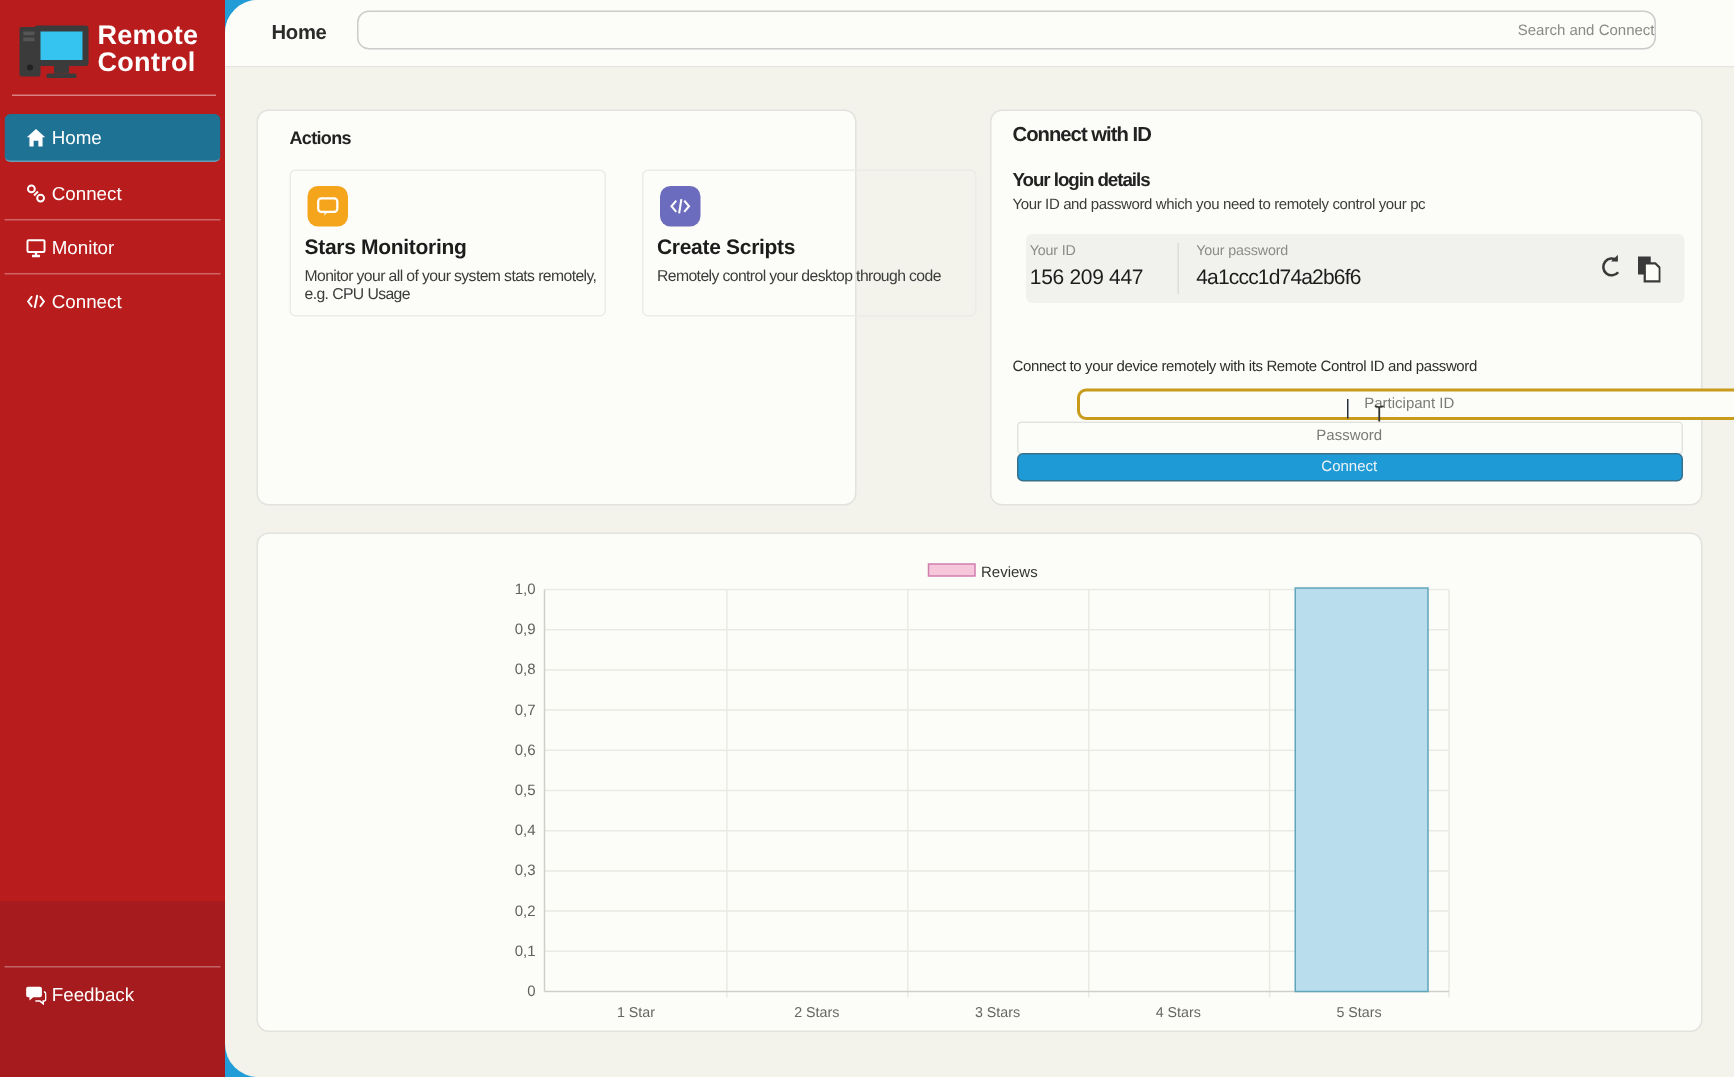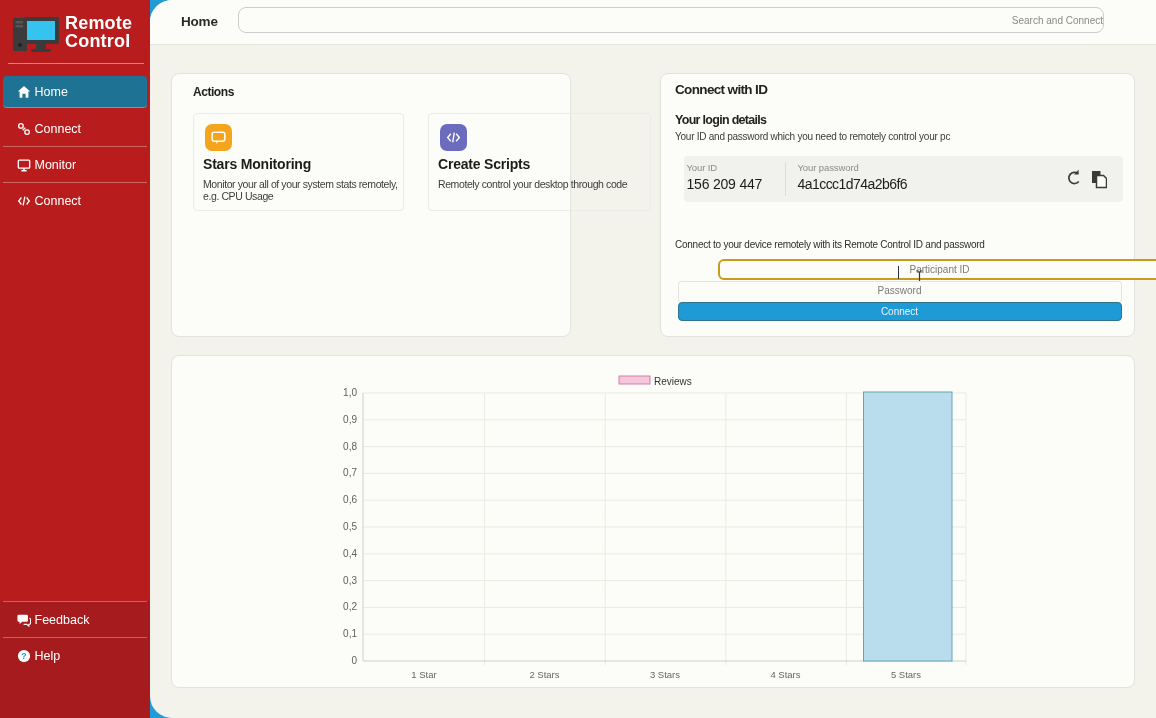--- a/index.html
+++ b/index.html
@@ -8,21 +8,21 @@
 .sidebar { position:absolute; left:0; top:0; width:150px; height:718px; background:#b91c1c; }
 .logo { position:absolute; left:12px; top:16px; }
 .logo-text { position:absolute; left:65px; top:15px; color:#fff; font-weight:bold; font-size:18px; line-height:17.5px; letter-spacing:0.2px; }
 .logo-sep { position:absolute; left:8px; right:6px; top:63px; height:1px; background:rgba(255,255,255,0.45); }
 .nav { position:absolute; left:3px; right:3px; top:74px; }
 .nav-item { position:relative; height:36px; color:#fff; font-size:12.5px; display:flex; align-items:center; border-bottom:1px solid rgba(255,255,255,0.32); }
 .nav-item:last-child { border-bottom:none; }
 .nav-item .ic { width:14px; height:14px; margin-left:14px; margin-right:3.5px; flex:none; }
 .nav-item.active { background:#1e7294; border-radius:4px; height:32px; margin:2px 0 3px 0; }
 .nav-bottom { position:absolute; left:0; right:0; top:601px; bottom:0; background:rgba(0,20,40,0.10); padding:0 3px; }
-.nav-bottom .nav-item { border-bottom:none; border-top:1px solid rgba(255,255,255,0.32); }
+.nav-bottom .nav-item { border-bottom:none; border-top:1px solid rgba(255,255,255,0.32);margin-top:43px; }
 .content { position:absolute; left:150px; top:0; width:1006px; height:718px; background:#f3f3ec; border-radius:22px 0 0 22px; }
 .topbar { position:absolute; left:0; top:0; width:1006px; height:45px; background:#fcfcf8; border-bottom:1px solid #e5e5e0; border-radius:22px 0 0 0; }
 .page-title { position:absolute; left:31px; top:14px; font-size:13.5px; font-weight:bold; color:#2b2b2b; letter-spacing:-0.2px; }
 .search { position:absolute; left:88px; top:7px; width:866px; height:26px; background:#fcfcf8; border:1px solid #cccccc; border-radius:8px; color:#8a8a88; font-size:10px; text-align:right; line-height:25px; }
 .card { position:absolute; background:#fcfcf8; border:1px solid #e3e3de; border-radius:8px; }
 .card-actions { left:21px; top:73px; width:400px; height:264px; }
 .card-connect { left:510px; top:73px; width:475px; height:264px; }
 .card-chart { left:21px; top:355px; width:964px; height:333px; }
 .card-title { position:absolute; left:21px; top:11px; font-size:12px; font-weight:bold; color:#222; letter-spacing:-0.45px; }
 .tile { position:absolute; top:39px; height:98px; border:1px solid #ebebe7; border-radius:4px; }

